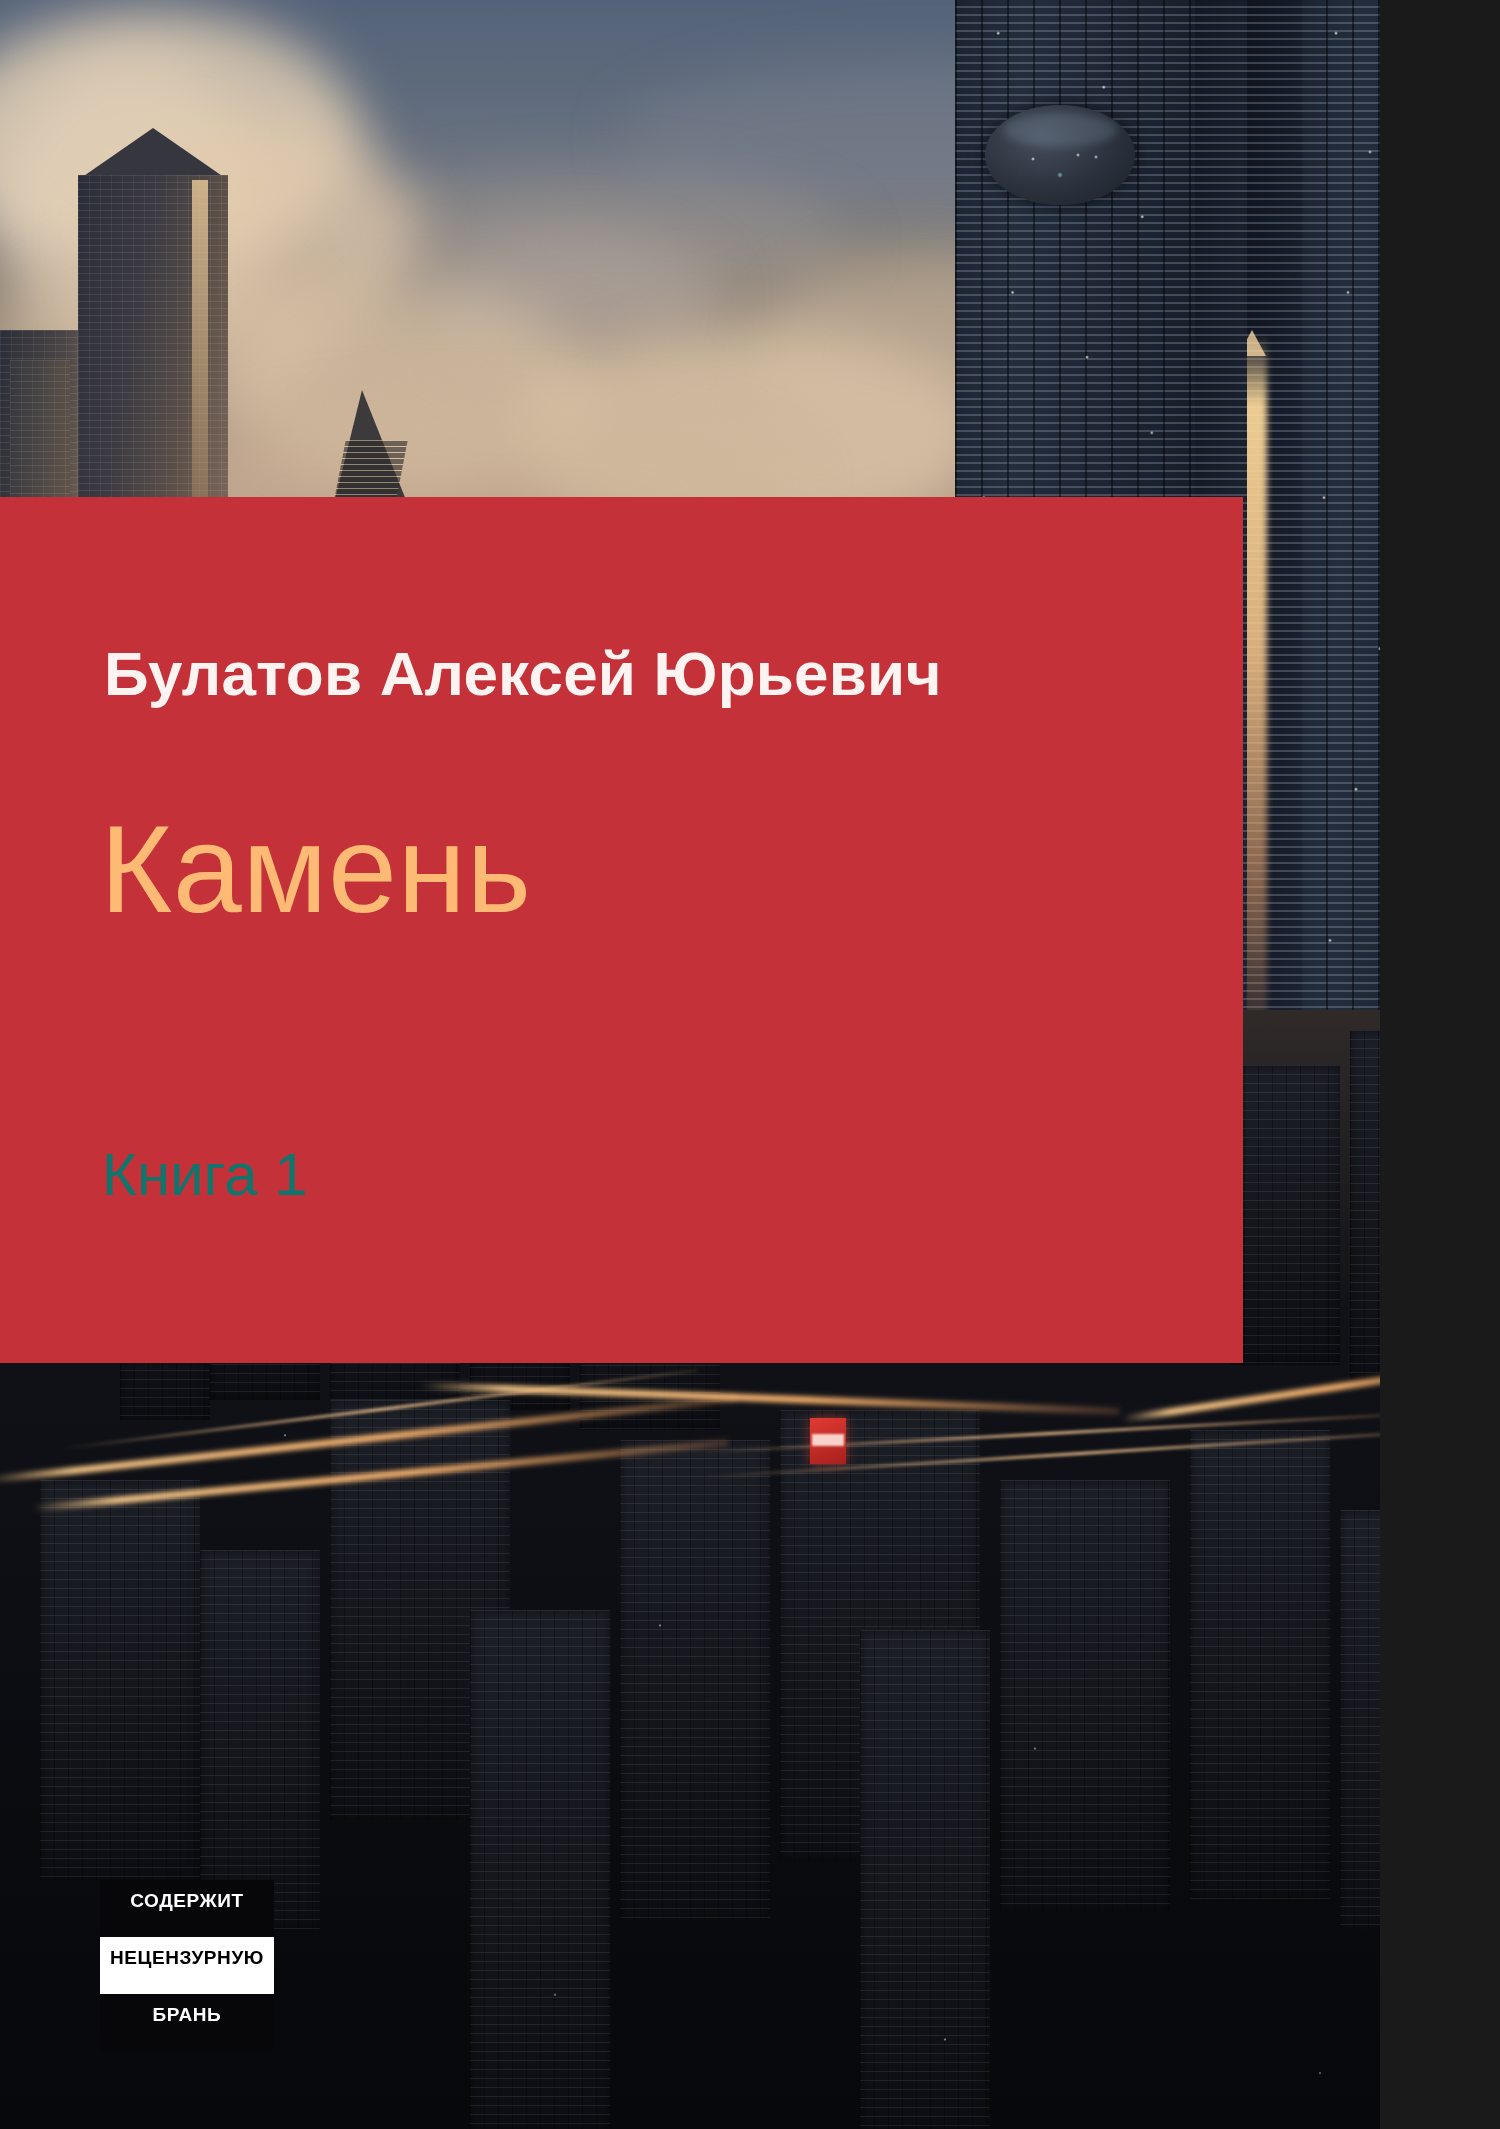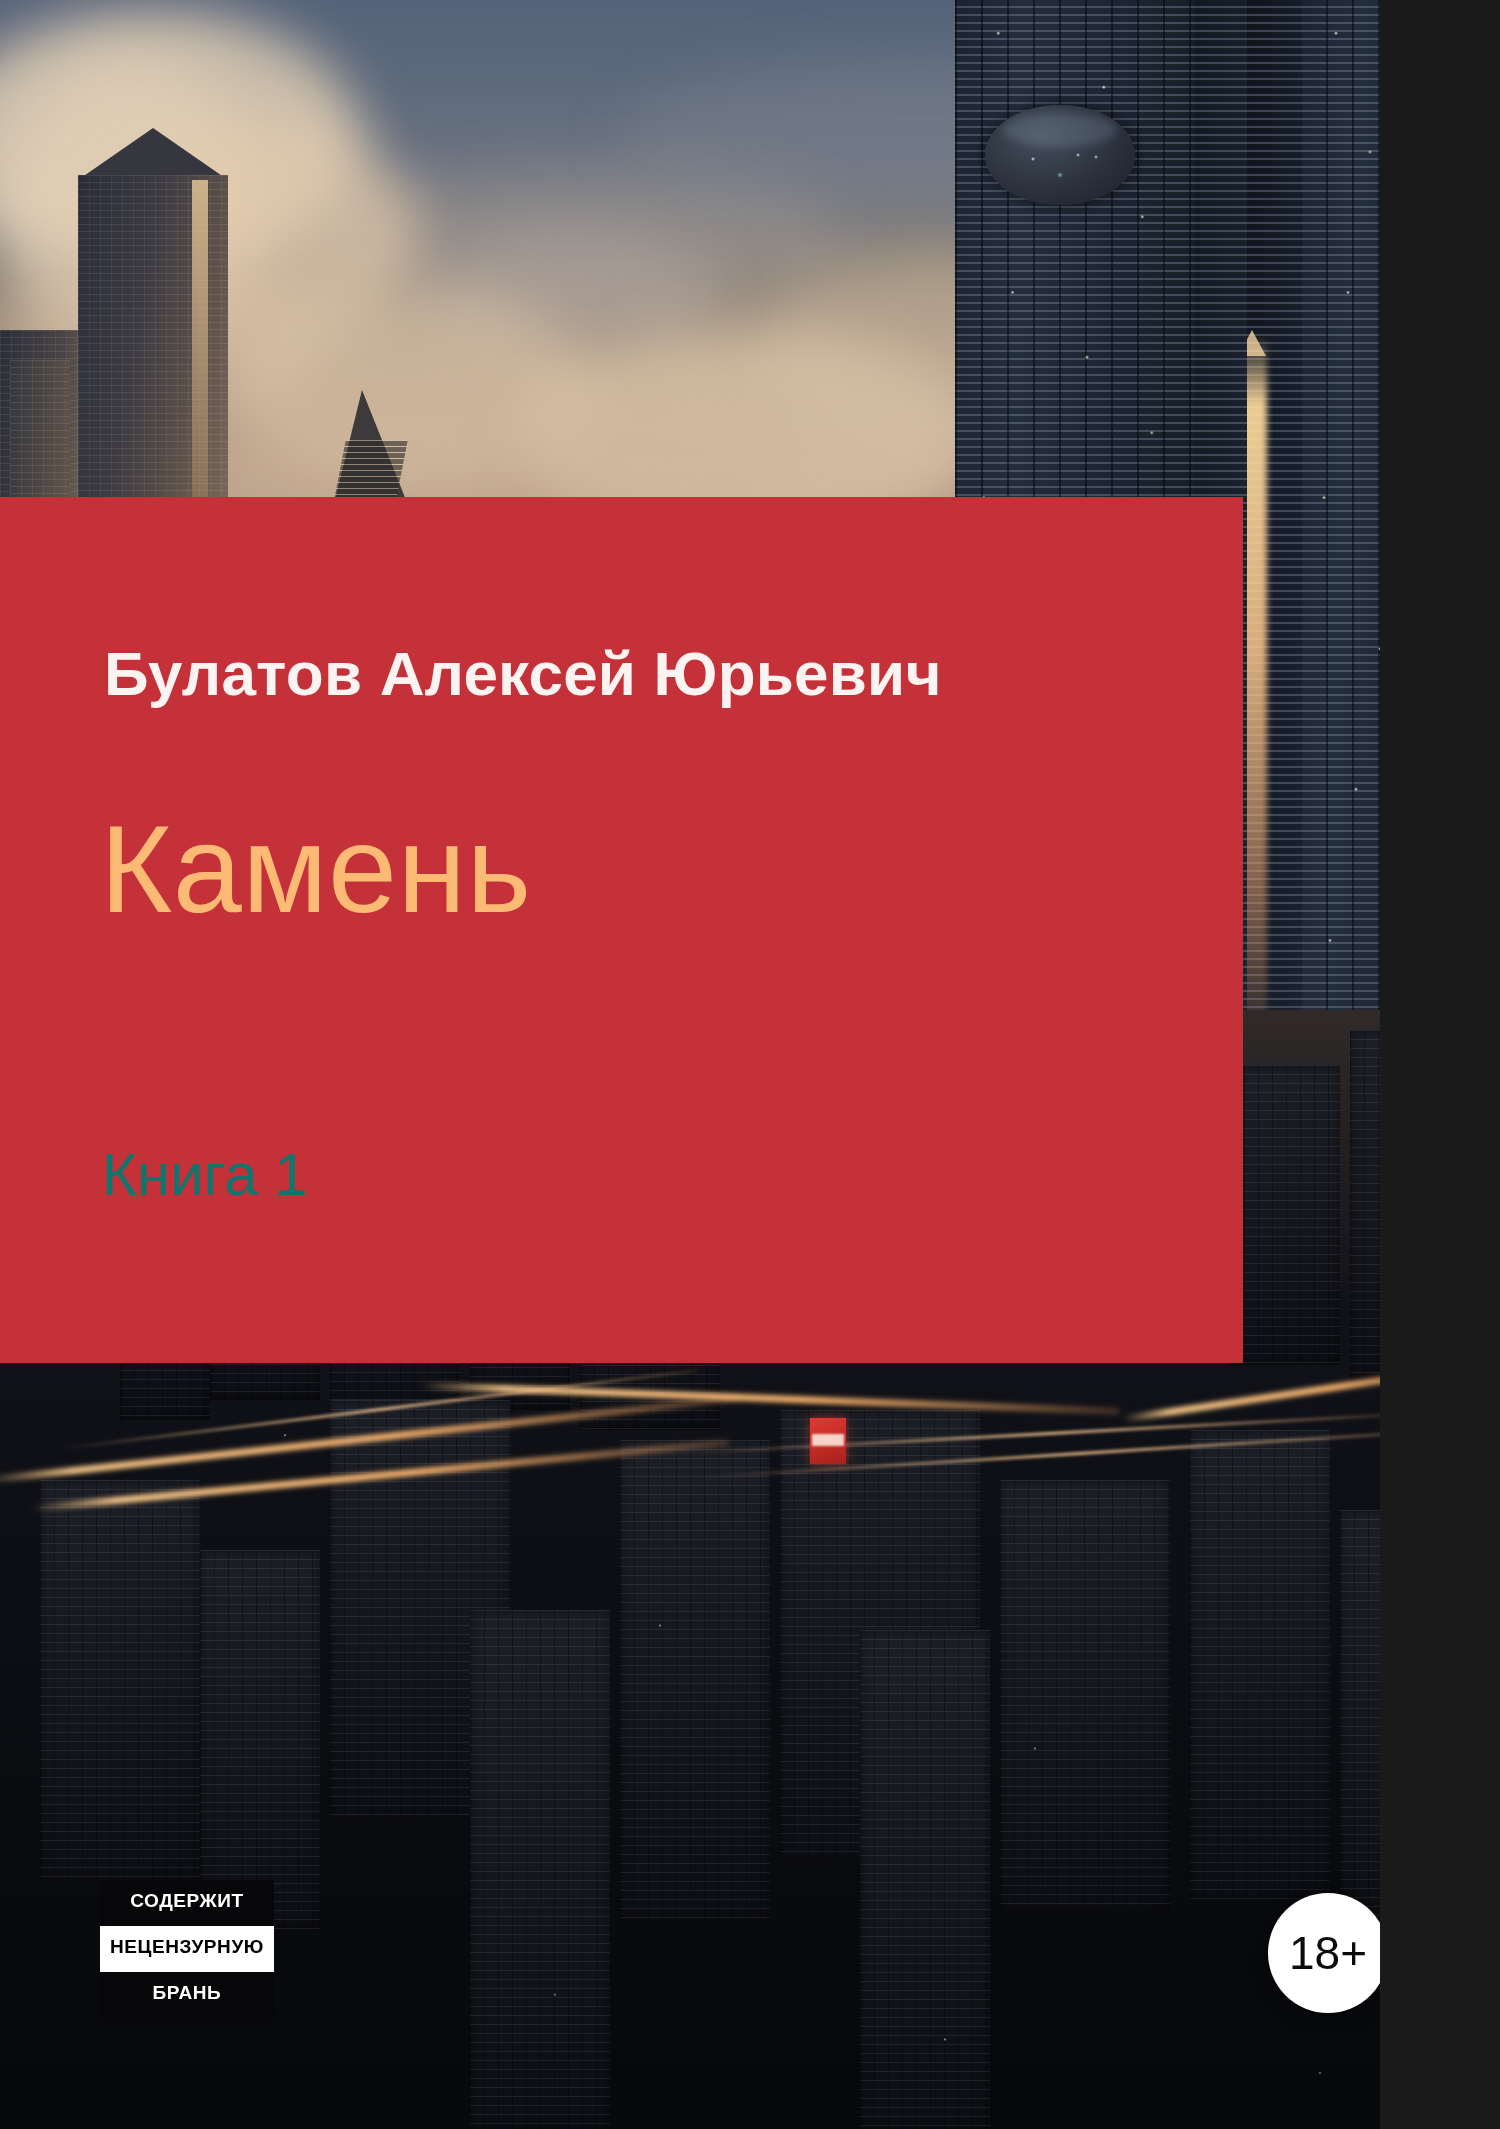--- a/index.html
+++ b/index.html
@@ -329,21 +329,21 @@
     position: absolute;
     left: 100px; top: 1880px;
     width: 174px;
     text-align: center;
     font-weight: 700;
     line-height: 1.0;
     letter-spacing: .6px;
   }
   .warn-line {
     display: block;
-    padding: 11px 4px 16px;
+    padding: 11px 4px 27px;
     font-size: 19px;
   }
   .warn-dark { background: #07070a; color: #ffffff; }
   .warn-light { background: #ffffff; color: #000000; }
 
   .age-badge {
     position: absolute;
     left: 1268px; top: 1893px;
     width: 120px; height: 120px;
     border-radius: 50%;
@@ -465,17 +465,14 @@
   <div class="author">Булатов Алексей Юрьевич</div>
   <div class="title">Камень</div>
   <div class="book-no">Книга 1</div>
 
   <div class="warn-badge">
     <span class="warn-line warn-dark">СОДЕРЖИТ</span>
     <span class="warn-line warn-light">НЕЦЕНЗУРНУЮ</span>
     <span class="warn-line warn-dark">БРАНЬ</span>
   </div>
 
-  <div class="age-badge">
-    <span class="age-badge-label">18+</span>
-  </div>
 
 </div>
 
 </body></html>

